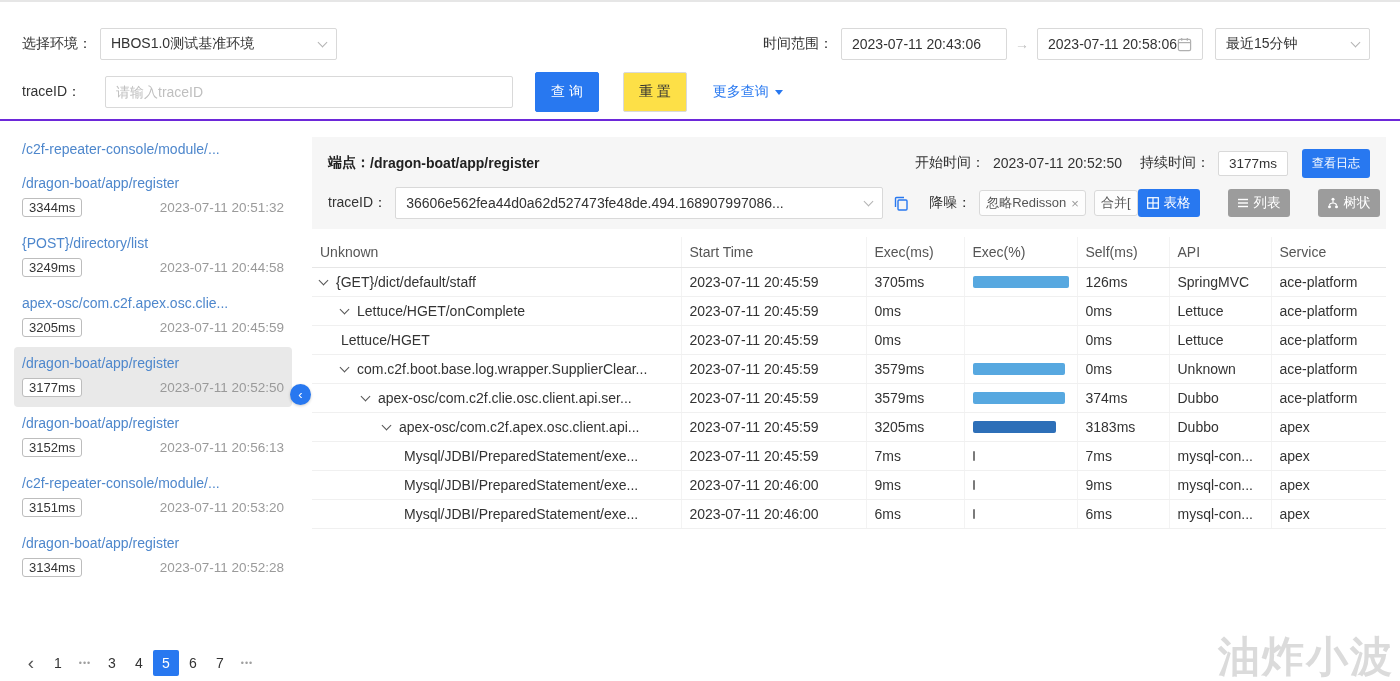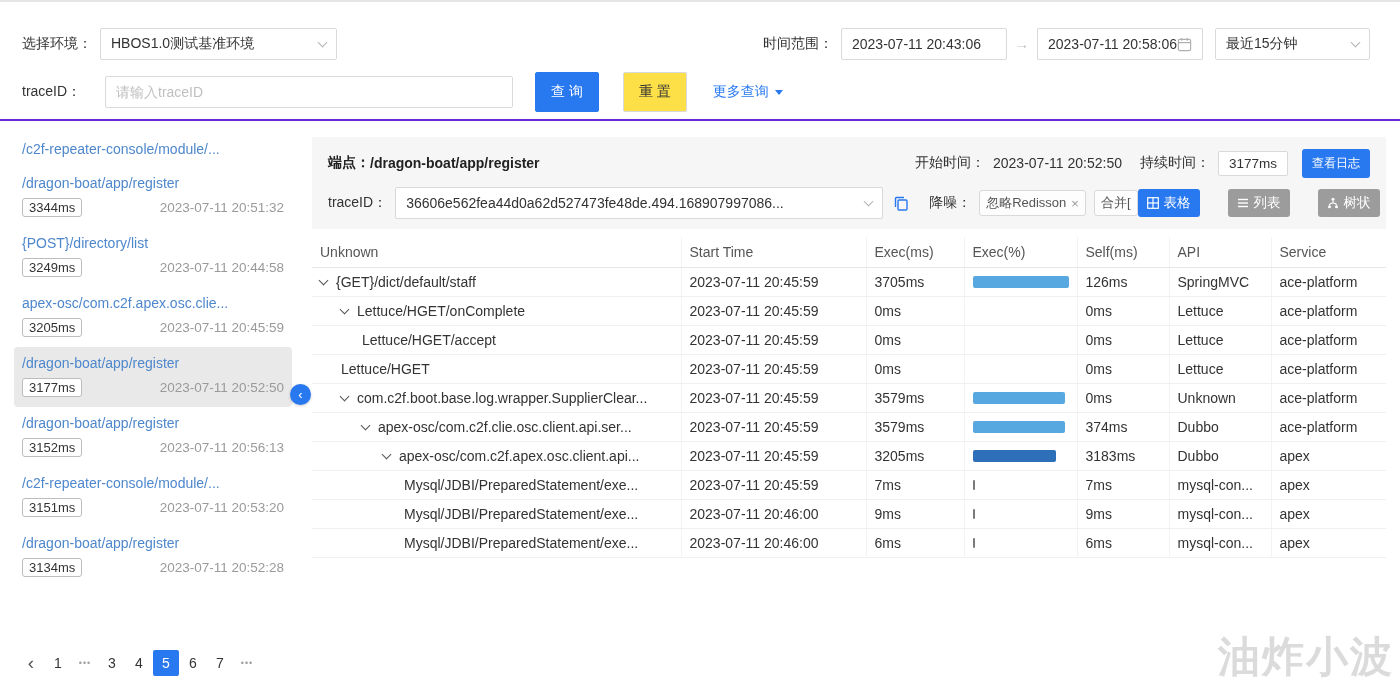--- a/index.html
+++ b/index.html
@@ -351,49 +351,35 @@
           <td>2023-07-11 20:45:59</td>
           <td>0ms</td>
           <td></td>
           <td>0ms</td>
           <td>Lettuce</td>
           <td>ace-platform</td>
         </tr>
         <tr>
           <td>
               <div class="mcell">
-                <span class="indent" style="width: 42px;"></span>
-                <span class="mtext">Lettuce/HGET/accept</span>
+                <span class="indent" style="width: 21px;"></span>
+                <span class="mtext">Lettuce/HGET</span>
               </div>
             </td>
           <td>2023-07-11 20:45:59</td>
           <td>0ms</td>
           <td></td>
           <td>0ms</td>
           <td>Lettuce</td>
           <td>ace-platform</td>
         </tr>
         <tr>
           <td>
               <div class="mcell">
                 <span class="indent" style="width: 21px;"></span>
-                <span class="mtext">Lettuce/HGET</span>
-              </div>
-            </td>
-          <td>2023-07-11 20:45:59</td>
-          <td>0ms</td>
-          <td></td>
-          <td>0ms</td>
-          <td>Lettuce</td>
-          <td>ace-platform</td>
-        </tr>
-        <tr>
-          <td>
-              <div class="mcell">
-                <span class="indent" style="width: 21px;"></span>
                 <span class="caret"></span>
                 <span class="mtext">com.c2f.boot.base.log.wrapper.SupplierClear...</span>
               </div>
             </td>
           <td>2023-07-11 20:45:59</td>
           <td>3579ms</td>
           <td>
               <div class="bar bar-light" style="width: 96.6%;"></div>
             </td>
           <td>0ms</td>

